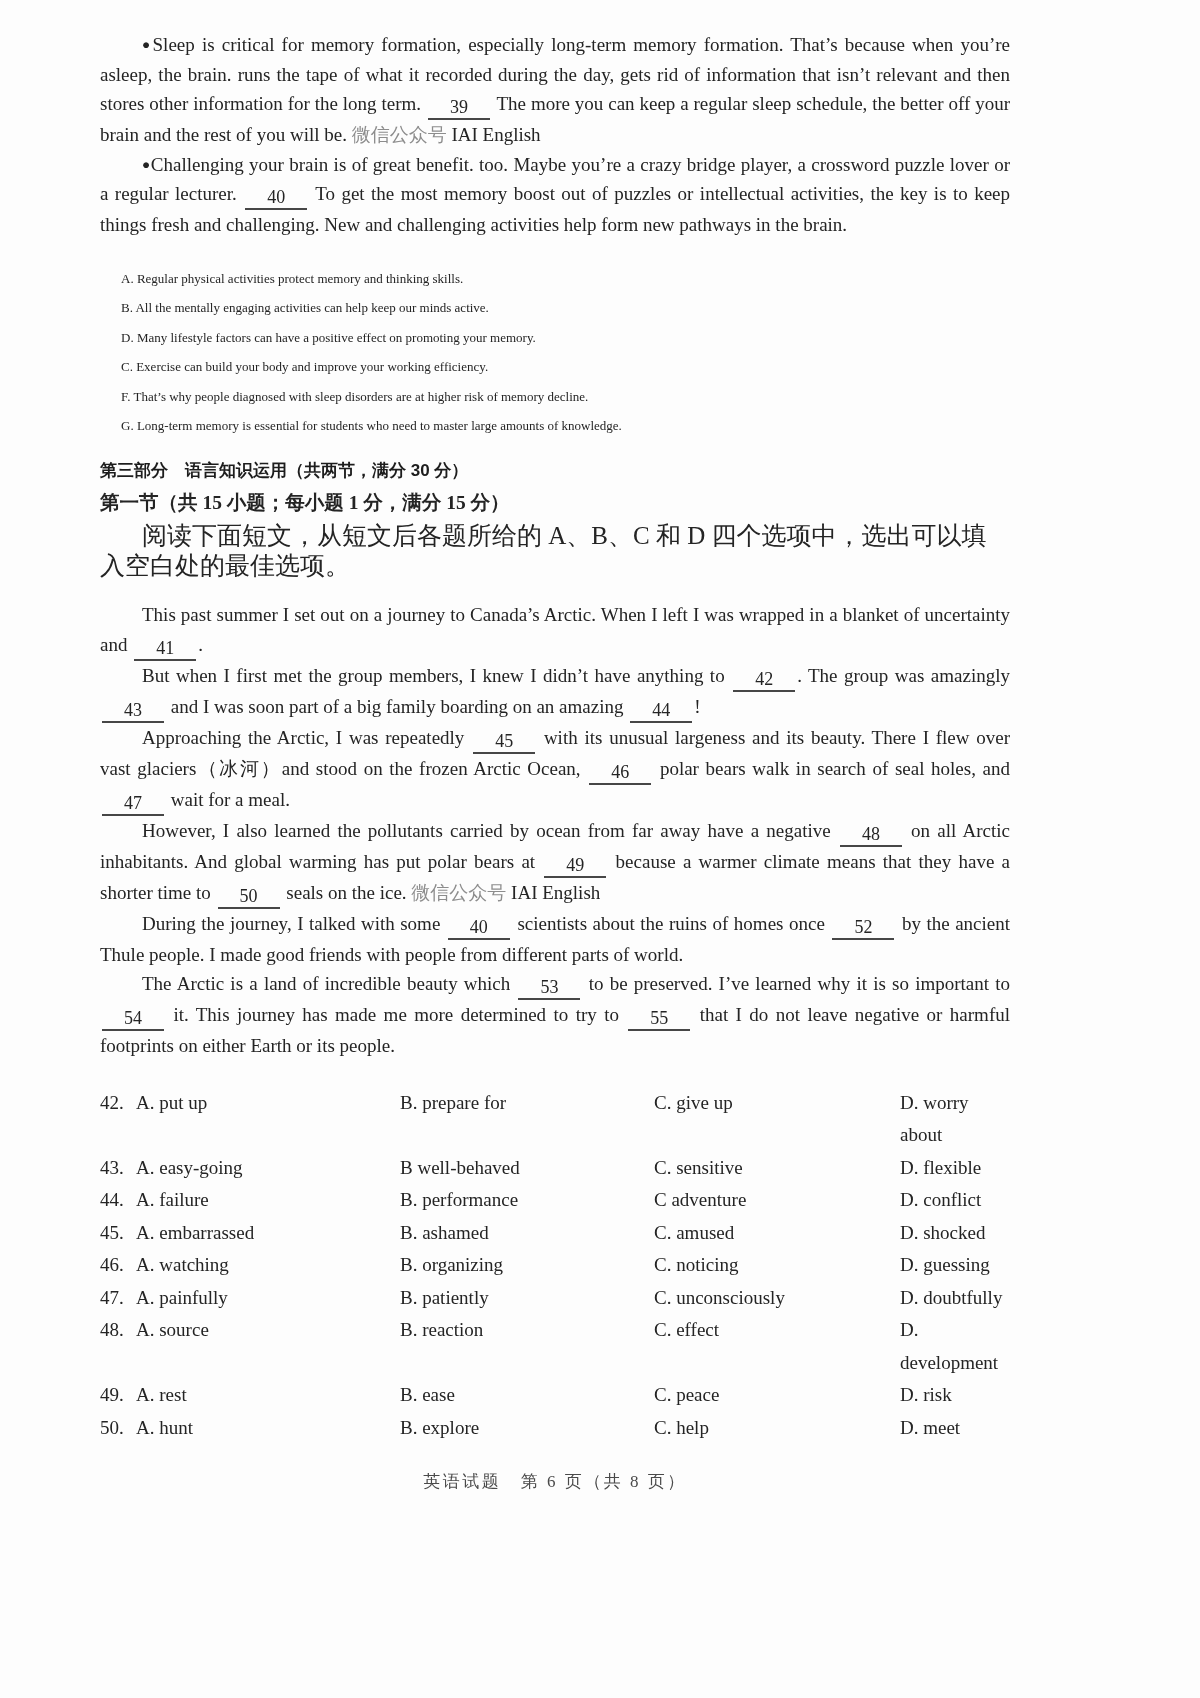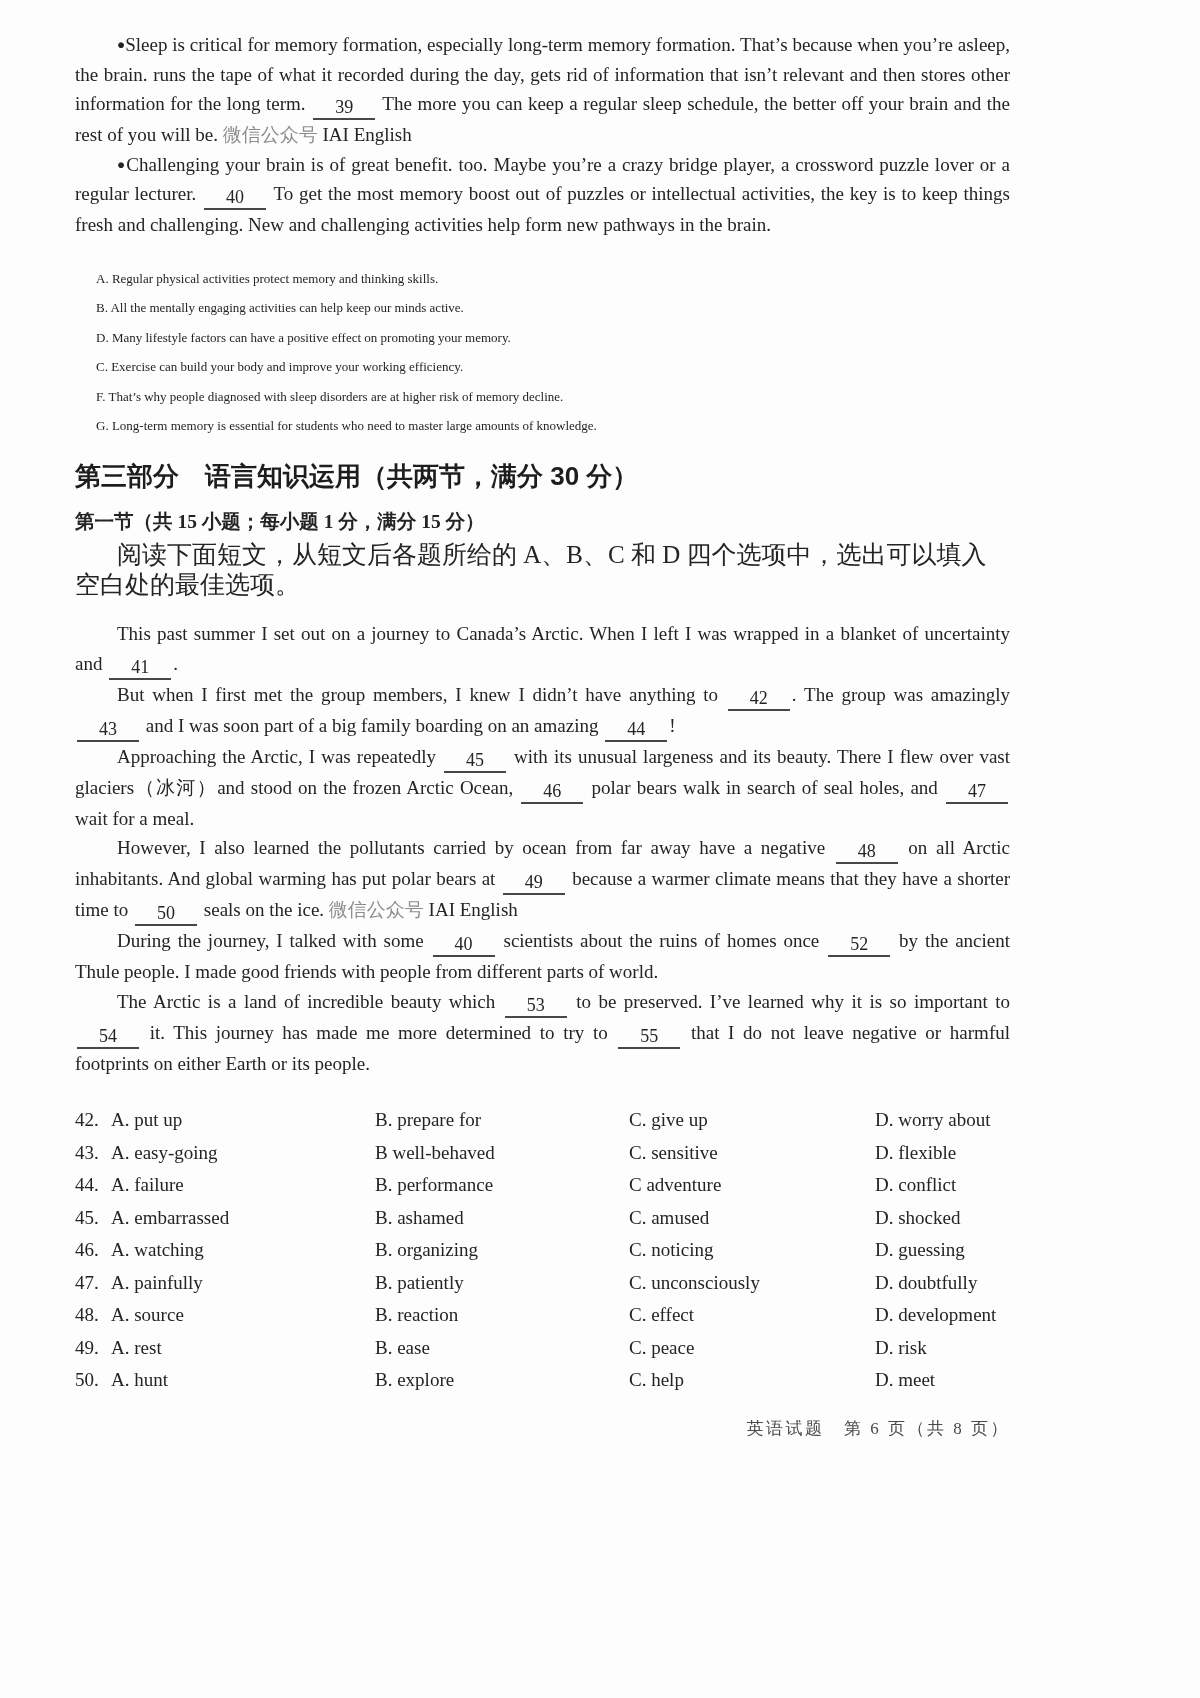--- a/index.html
+++ b/index.html
@@ -1,44 +1,44 @@
 <!DOCTYPE html>
 <html><head>
 <meta charset="utf-8">
 <style>
   html,body{margin:0;padding:0;background:#ffffff;}
   .page{
     width:1200px;height:1698px;box-sizing:border-box;position:relative;
     background:#fdfdfd;color:#242424;
-    padding:30px 190px 0 75px;
+    padding:30px 190px 0 100px;
     font-family:"Liberation Serif","DejaVu Serif",serif;
   }
   .para{margin:0;font-size:19px;line-height:29.5px;text-align:justify;}
   .para.indent{text-indent:42px;}
   .bullet{font-size:13.5px;vertical-align:2px;letter-spacing:0;}
   .blank{
     display:inline-block;min-width:56px;text-align:center;text-indent:0;
     border-bottom:2px solid #474747;font-size:18px;line-height:21px;
     padding:0 3px;margin:0 2px;vertical-align:-3px;
   }
   .wm{color:#8d8d8d;}
   .choice-list{margin-top:24px;}
   .choice{font-size:13px;line-height:29.6px;padding-left:21px;text-align:left;}
   .part-header{
     font-family:"Liberation Sans","DejaVu Sans",sans-serif;
-    font-size:26px;font-weight:700;color:#1d1d1d;margin:18px 0 7px;
+    font-size:17px;font-weight:700;color:#1d1d1d;margin:18px 0 7px;
   }
-  .sub-header{font-size:19.5px;font-weight:700;margin:14px 0 5px;}
+  .sub-header{font-size:19.5px;font-weight:700;margin:7px 0 5px;}
   .instr{margin:0 0 20px;font-size:25px;line-height:29.5px;text-indent:42px;}
   .cloze{margin-top:6px;}
   .mc-table{margin-top:26px;}
   .mc-row{display:grid;grid-template-columns:300px 254px 246px 1fr;font-size:19px;line-height:32.5px;}
   .num{display:inline-block;width:36px;text-indent:0;}
   .footer{
-    margin-top:20px;text-align:right;font-size:17px;color:#4a4a4a;
+    margin-top:26px;text-align:center;font-size:17px;color:#4a4a4a;
     letter-spacing:2.5px;font-family:"Liberation Serif","DejaVu Serif",serif;
   }
 </style>
 </head>
 <body>
 
 <div class="page">
 
   <div id="intro-paras">
       <p class="para indent"><span class="bullet">●</span>Sleep is critical for memory formation, especially long-term memory formation. That’s because when you’re asleep, the brain. runs the tape of what it recorded during the day, gets rid of information that isn’t relevant and then stores other information for the long term. <span class="blank">39</span> The more you can keep a regular sleep schedule, the better off your brain and the rest of you will be. <span class="wm">微信公众号</span> IAI English</p>

